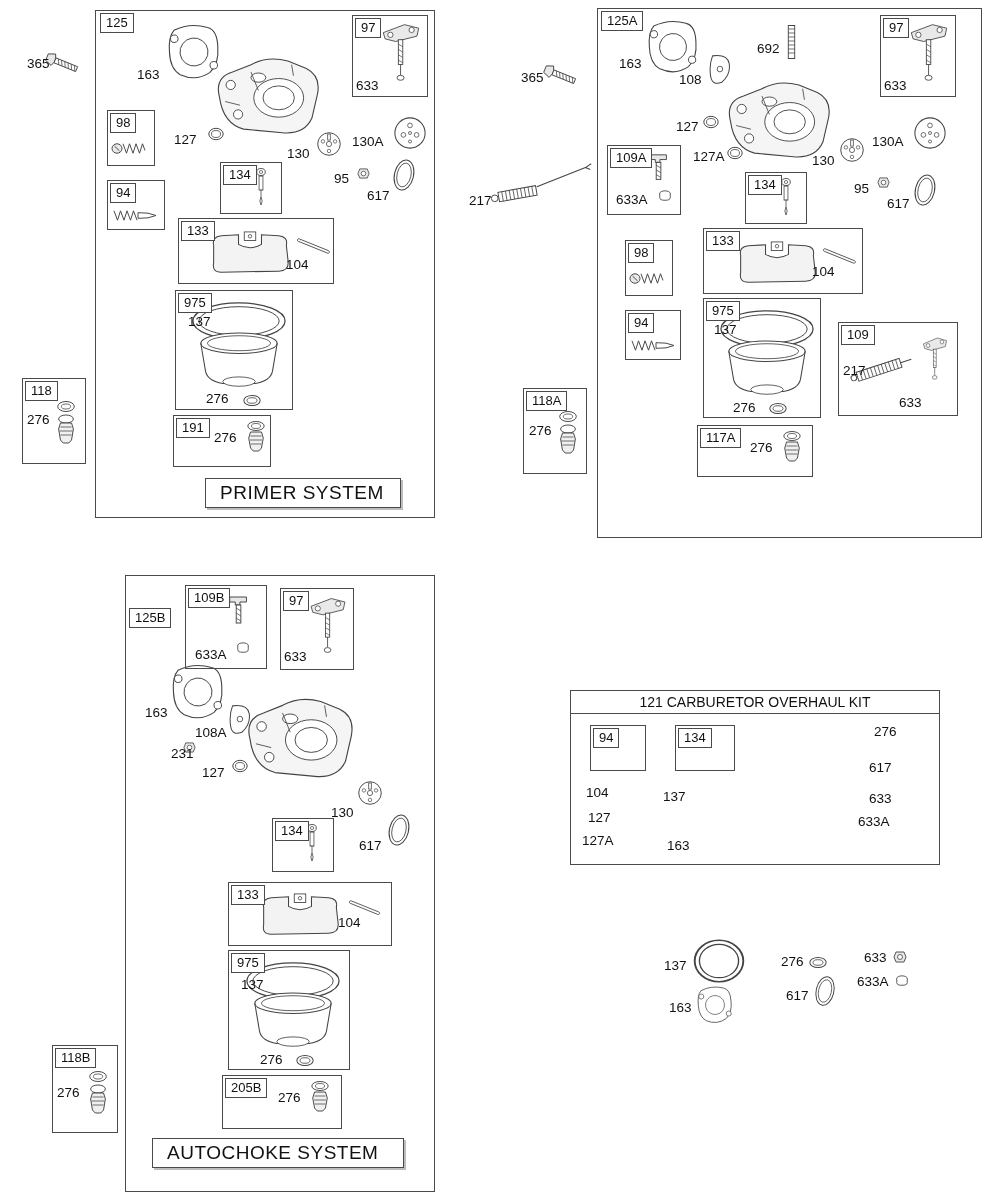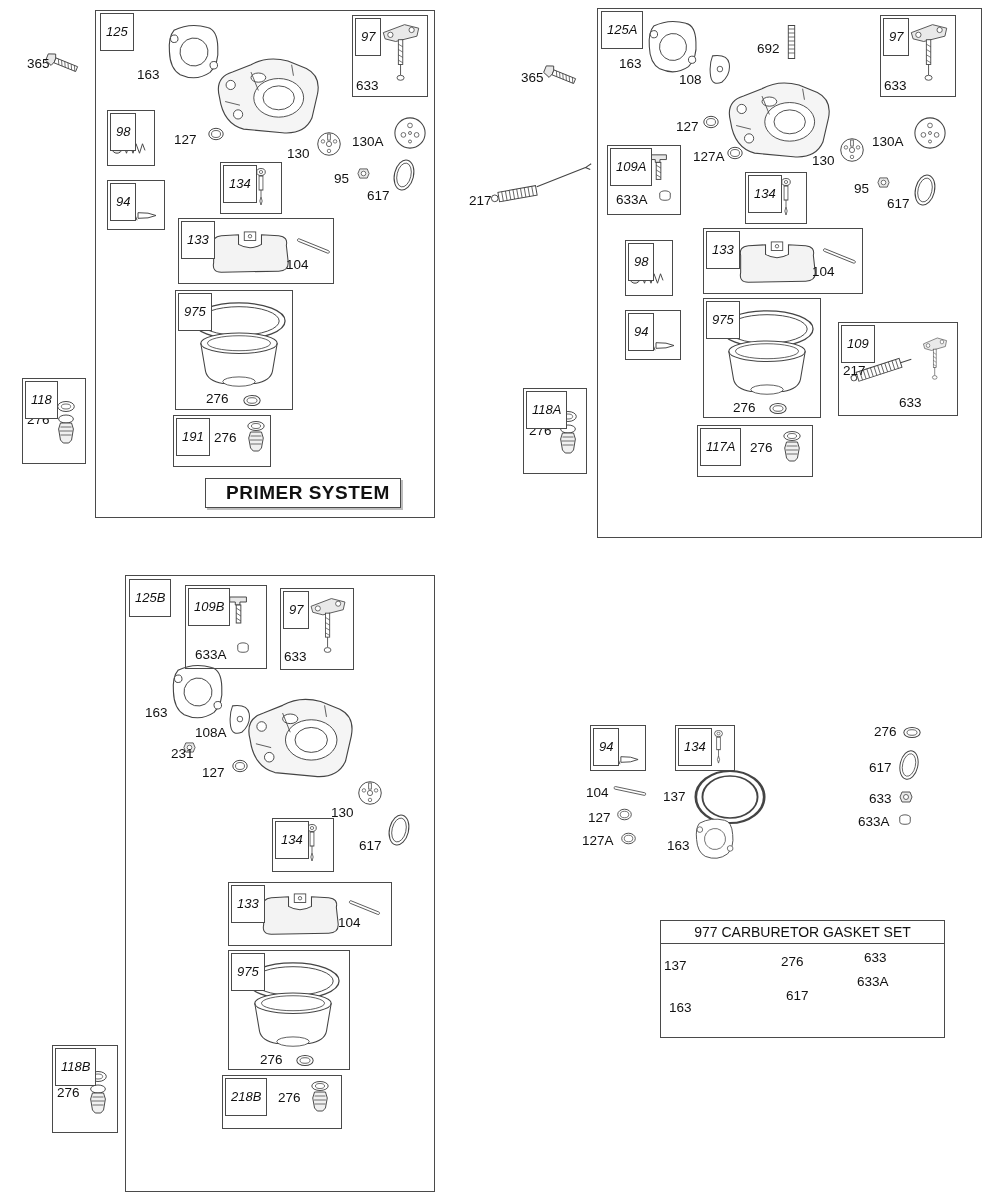--- a/index.html
+++ b/index.html
@@ -2,24 +2,24 @@
 <html><head>
 <meta charset="utf-8">
 <style>
   * { margin:0; padding:0; box-sizing:border-box; }
   html,body { background:#fff; }
   .scene { position:relative; width:1000px; height:1200px; background:#fff;
            font-family:"Liberation Sans", sans-serif; color:#111; overflow:hidden; }
   .parts-layer { position:absolute; left:0; top:0; z-index:1; pointer-events:none; }
   .box  { position:absolute; border:1px solid #4a4a4a; z-index:2; }
   .chip { position:absolute; border:1px solid #4a4a4a; background:#fff; font-size:13px;
-          line-height:16px; padding:10px 5px; white-space:nowrap; z-index:4;font-style:italic; }
+          line-height:16px; padding:1px 5px; white-space:nowrap; z-index:4; }
   .lbl  { position:absolute; font-size:13.5px; white-space:nowrap; z-index:3; }
-  .systitle { position:absolute; border:1px solid #4a4a4a; background:#fff; font-weight:bold;
-          font-size:19px; padding:3px 20px; box-shadow:2px 2px 0 #bdbdbd;
+  .systitle { position:absolute; border:1px solid #4a4a4a; background:#fff; font-weight:normal;
+          font-size:19px; padding:3px 14px; box-shadow:2px 2px 0 #bdbdbd;
           z-index:4; white-space:nowrap; letter-spacing:0.5px; }
   .kitbox { position:absolute; border:1px solid #4a4a4a; background:#fff; z-index:2; }
   .kithead { position:absolute; left:0; right:0; top:0; height:23px; border-bottom:1px solid #4a4a4a;
           text-align:center; font-size:14px; line-height:22px; z-index:3; }
 </style>
 </head>
 <body>
 
 <div class="scene">
 
@@ -513,21 +513,21 @@
   <div class="box" style="left:523px;top:388px;width:64px;height:86px;"></div>
   <span class="chip" style="left:526px;top:391px;">118A</span>
   <span class="lbl" style="left:529px;top:423px;">276</span>
 
   <div class="box" style="left:697px;top:425px;width:116px;height:52px;"></div>
   <span class="chip" style="left:700px;top:428px;">117A</span>
   <span class="lbl" style="left:750px;top:440px;">276</span>
 
 
   <div class="box" style="left:125px;top:575px;width:310px;height:617px;"></div>
-  <span class="chip" style="left:129px;top:579px;">125B</span>
+  <span class="chip" style="left:129px;top:608px;">125B</span>
 
   <div class="box" style="left:185px;top:585px;width:82px;height:84px;"></div>
   <span class="chip" style="left:188px;top:588px;">109B</span>
   <span class="lbl" style="left:195px;top:647px;">633A</span>
 
   <div class="box" style="left:280px;top:588px;width:74px;height:82px;"></div>
   <span class="chip" style="left:283px;top:591px;">97</span>
   <span class="lbl" style="left:284px;top:649px;">633</span>
 
   <span class="lbl" style="left:145px;top:705px;">163</span>
@@ -547,41 +547,42 @@
   <div class="box" style="left:228px;top:950px;width:122px;height:120px;"></div>
   <span class="chip" style="left:231px;top:953px;">975</span>
   <span class="lbl" style="left:241px;top:977px;">137</span>
   <span class="lbl" style="left:260px;top:1052px;">276</span>
 
   <div class="box" style="left:52px;top:1045px;width:66px;height:88px;"></div>
   <span class="chip" style="left:55px;top:1048px;">118B</span>
   <span class="lbl" style="left:57px;top:1085px;">276</span>
 
   <div class="box" style="left:222px;top:1075px;width:120px;height:54px;"></div>
-  <span class="chip" style="left:225px;top:1078px;">218B</span>
+  <span class="chip" style="left:225px;top:1078px;">205B</span>
   <span class="lbl" style="left:278px;top:1090px;">276</span>
 
-
+  <div class="systitle" style="left:152px;top:1138px;width:252px;">AUTOCHOKE SYSTEM</div>
+
+  <div class="kitbox" style="left:570px;top:690px;width:370px;height:175px;">
+    <div class="kithead">121 CARBURETOR OVERHAUL KIT</div>
+  </div>
   <div class="box" style="left:590px;top:725px;width:56px;height:46px;"></div>
   <span class="chip" style="left:593px;top:728px;">94</span>
   <div class="box" style="left:675px;top:725px;width:60px;height:46px;"></div>
   <span class="chip" style="left:678px;top:728px;">134</span>
   <span class="lbl" style="left:874px;top:724px;">276</span>
   <span class="lbl" style="left:869px;top:760px;">617</span>
   <span class="lbl" style="left:586px;top:785px;">104</span>
   <span class="lbl" style="left:663px;top:789px;">137</span>
   <span class="lbl" style="left:869px;top:791px;">633</span>
   <span class="lbl" style="left:588px;top:810px;">127</span>
   <span class="lbl" style="left:858px;top:814px;">633A</span>
   <span class="lbl" style="left:582px;top:833px;">127A</span>
   <span class="lbl" style="left:667px;top:838px;">163</span>
 
-  <div class="kitbox" style="left:660px;top:920px;width:285px;height:118px;">
-    <div class="kithead">977 CARBURETOR GASKET SET</div>
-  </div>
   <span class="lbl" style="left:664px;top:958px;">137</span>
   <span class="lbl" style="left:781px;top:954px;">276</span>
   <span class="lbl" style="left:864px;top:950px;">633</span>
   <span class="lbl" style="left:786px;top:988px;">617</span>
   <span class="lbl" style="left:857px;top:974px;">633A</span>
   <span class="lbl" style="left:669px;top:1000px;">163</span>
 
 </div>
 
 </body></html>

